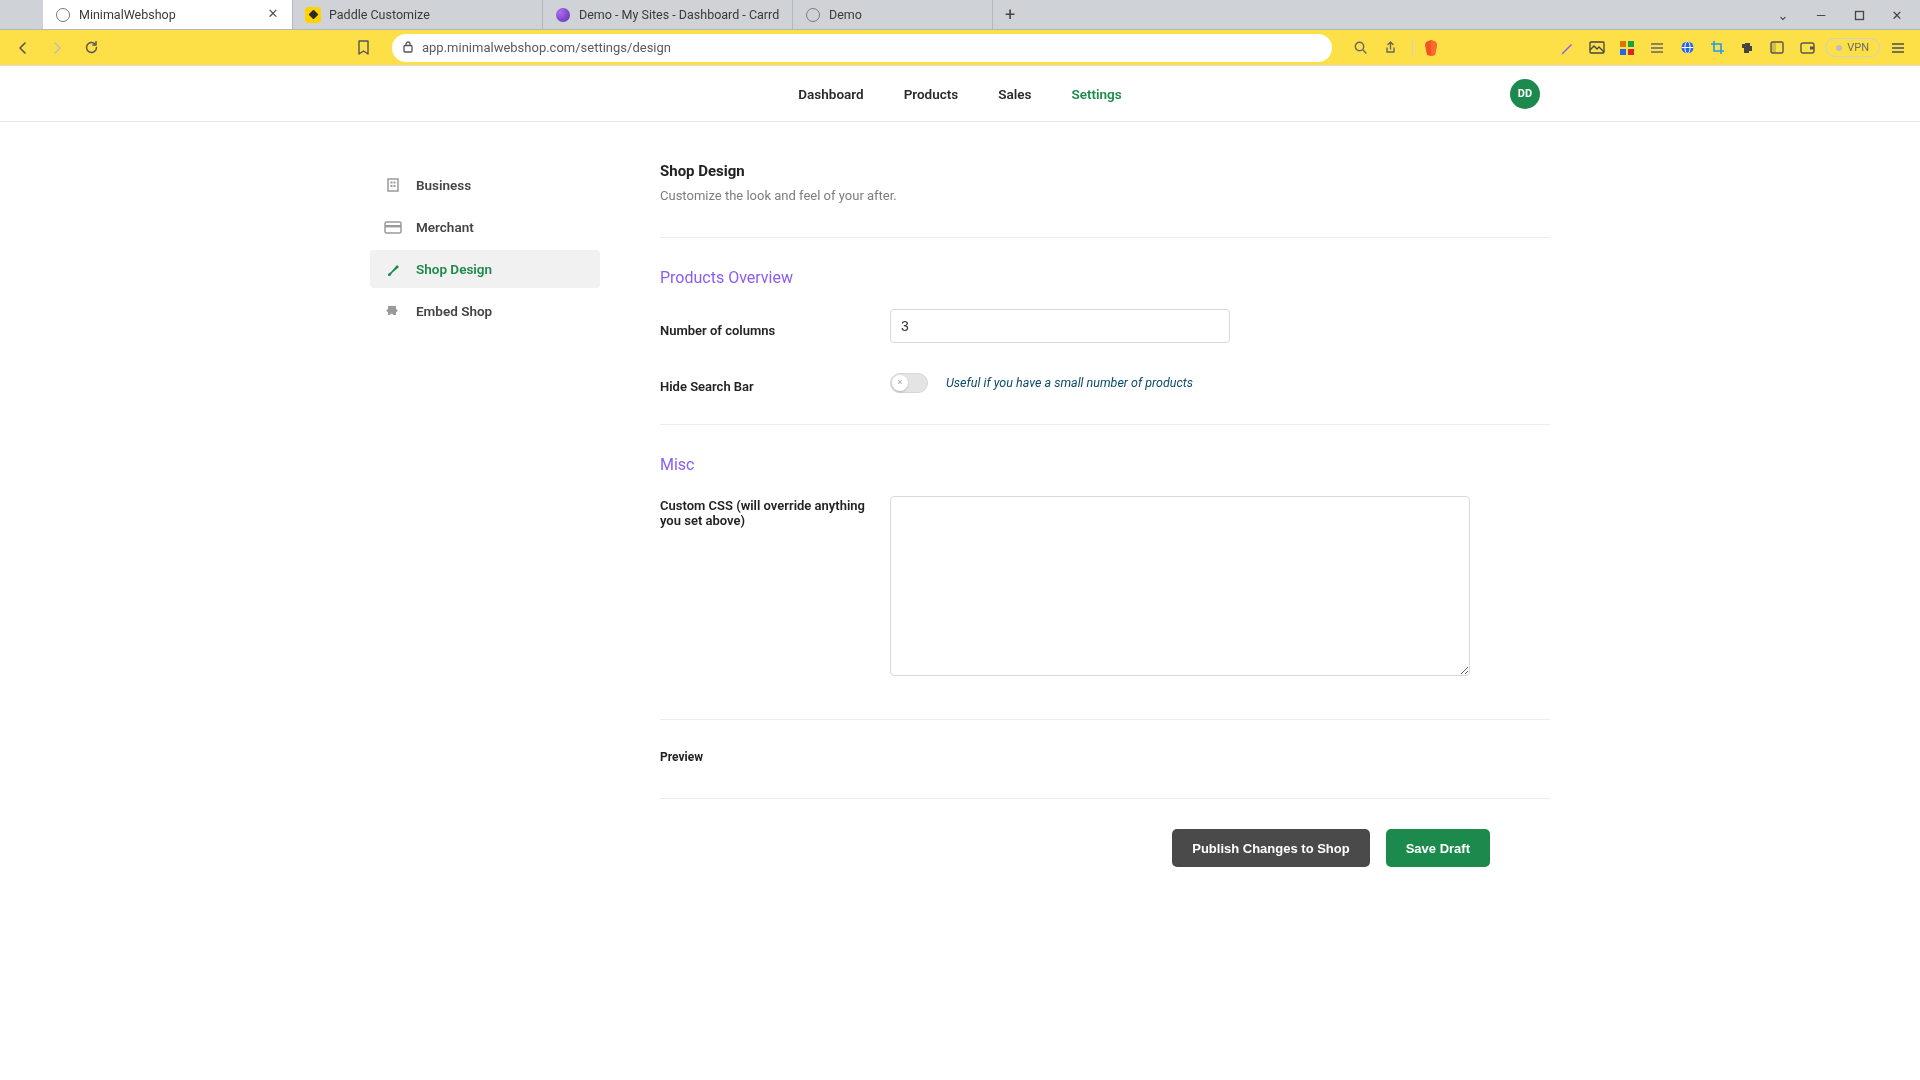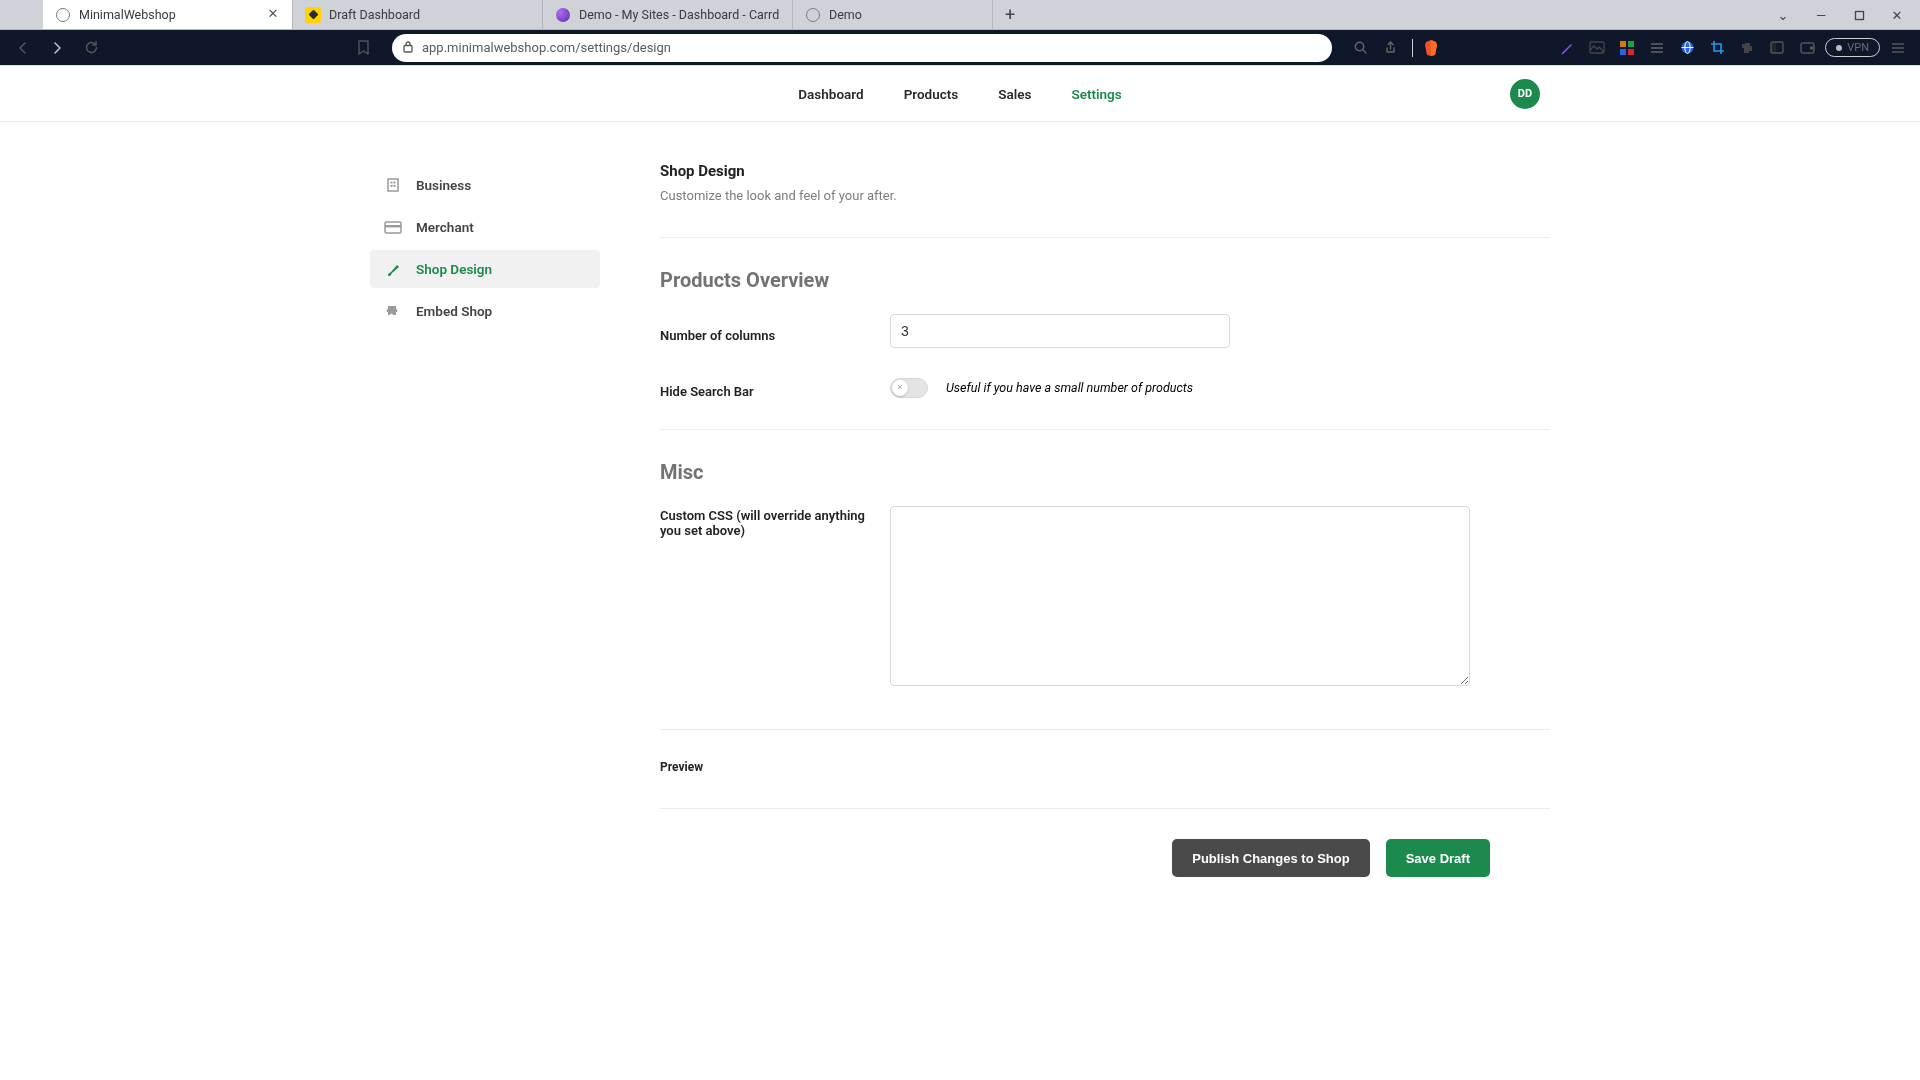--- a/index.html
+++ b/index.html
@@ -50,21 +50,21 @@
   }
   .chrome-wincontrols {
     position: absolute; right: 0; top: 0; height: 30px;
     display: flex; align-items: center; gap: 4px; padding: 0 6px;
   }
   .winbtn { width: 34px; height:28px; display:flex; align-items:center; justify-content:center; color:#444; font-size:13px; }
 
   
   .chrome-addr {
     height: 36px;
-    background: #0f172a;
+    background: #fde047;
     display: flex;
     align-items: center;
     padding: 0 10px;
     border-bottom: 1px solid #dcdcdc;
     gap: 8px;
   }
   .nav-ico { width: 26px; height:26px; display:flex; align-items:center; justify-content:center; color:#555; font-size:15px; border-radius:4px; }
   .nav-ico.disabled { color:#b7b7b7; }
   .addr-field {
     flex: 1;
@@ -126,42 +126,42 @@
   .side-item .ico { width:18px; height:18px; display:flex; align-items:center; justify-content:center; color:#9a9a9a; }
   .side-item.active .ico { color:#1c8a4c;}
 
   .content { flex:1; min-width:0; }
   .section-head { margin-bottom: 34px; }
   .section-head h2 { font-size:15px; font-weight:700; margin-bottom:8px; color:#222;}
   .section-head p { color:#7d7d7d; font-size:13px; }
 
   .divider { height:1px; background:#ececec; margin: 0 0 30px 0;}
 
-  .subhead { font-size:20px; font-weight:700; color:#737373; margin-bottom:22px; }
+  .subhead { font-size:16px; font-weight:400; color:#8b5cf6; margin-bottom:22px; }
 
   .form-row { display:flex; align-items:center; margin-bottom:28px; gap: 20px;}
   .form-label { width: 210px; font-size:13px; color:#222; font-weight:600; padding-top:8px;}
   .form-ctrl { flex:1; }
   .text-input {
     width: 340px; height:34px; border:1px solid #d9d9d9; border-radius:4px;
     padding: 0 10px; font-size:14px; color:#333; outline:none; background:#fff;
   }
   .toggle-wrap { display:flex; align-items:center; gap:18px; }
   .toggle {
     width:38px; height:20px; background:#e4e4e4; border-radius:10px; position:relative;
     border:1px solid #d6d6d6;
   }
   .toggle .knob {
     position:absolute; left:1px; top:1px; width:16px; height:16px;
     background:#fff; border-radius:50%;
     box-shadow:0 1px 2px rgba(0,0,0,.2);
     display:flex; align-items:center; justify-content:center;
   }
   .toggle .knob-x { font-size:9px; color:#9a9a9a; line-height:1;}
-  .hint { font-style:italic; color:#000000; font-size:12.5px;}
+  .hint { font-style:italic; color:#0c4a6e; font-size:12.5px;}
 
   .textarea-css {
     width: 100%; max-width: 580px; height: 180px;
     border:1px solid #d9d9d9; border-radius:4px; padding:8px 10px;
     font-family: inherit; font-size:13px; resize: both; outline:none;
   }
 
   .preview-row { display:flex; gap: 120px; margin-bottom: 34px; align-items:flex-start;}
   .preview-label { font-size:12px; font-weight:700; color:#222; width: 60px;}
   .preview-text { color:#444; font-size:13px; line-height:1.55; max-width:420px;}
@@ -195,21 +195,21 @@
     <span class="favicon">
       <span class="fav-circle fav-gray"></span>
     </span>
     <span>MinimalWebshop</span>
     <span class="close-x">✕</span>
   </div>
   <div class="tab">
     <span class="favicon">
         <span class="fav-yellow"></span>
       </span>
-    <span>Draft Dashboard</span>
+    <span>Paddle Customize</span>
   </div>
   <div class="tab">
     <span class="favicon">
         <span class="fav-circle fav-purple"></span>
       </span>
     <span>Demo - My Sites - Dashboard - Carrd</span>
   </div>
   <div class="tab" style="min-width:200px">
     <span class="favicon">
         <span class="fav-circle fav-gray2"></span>

